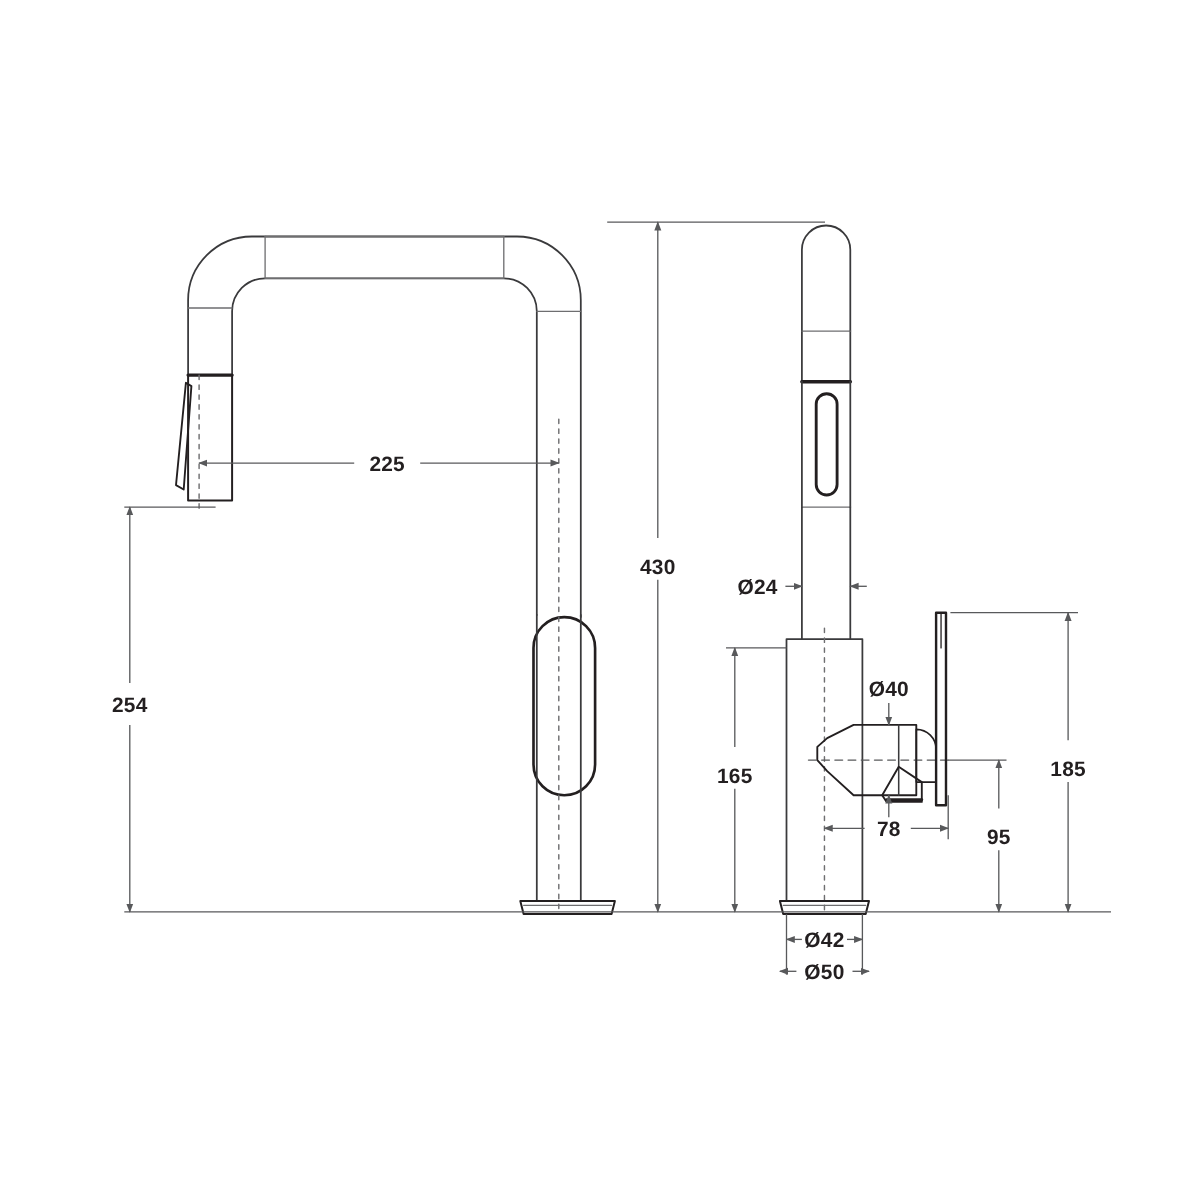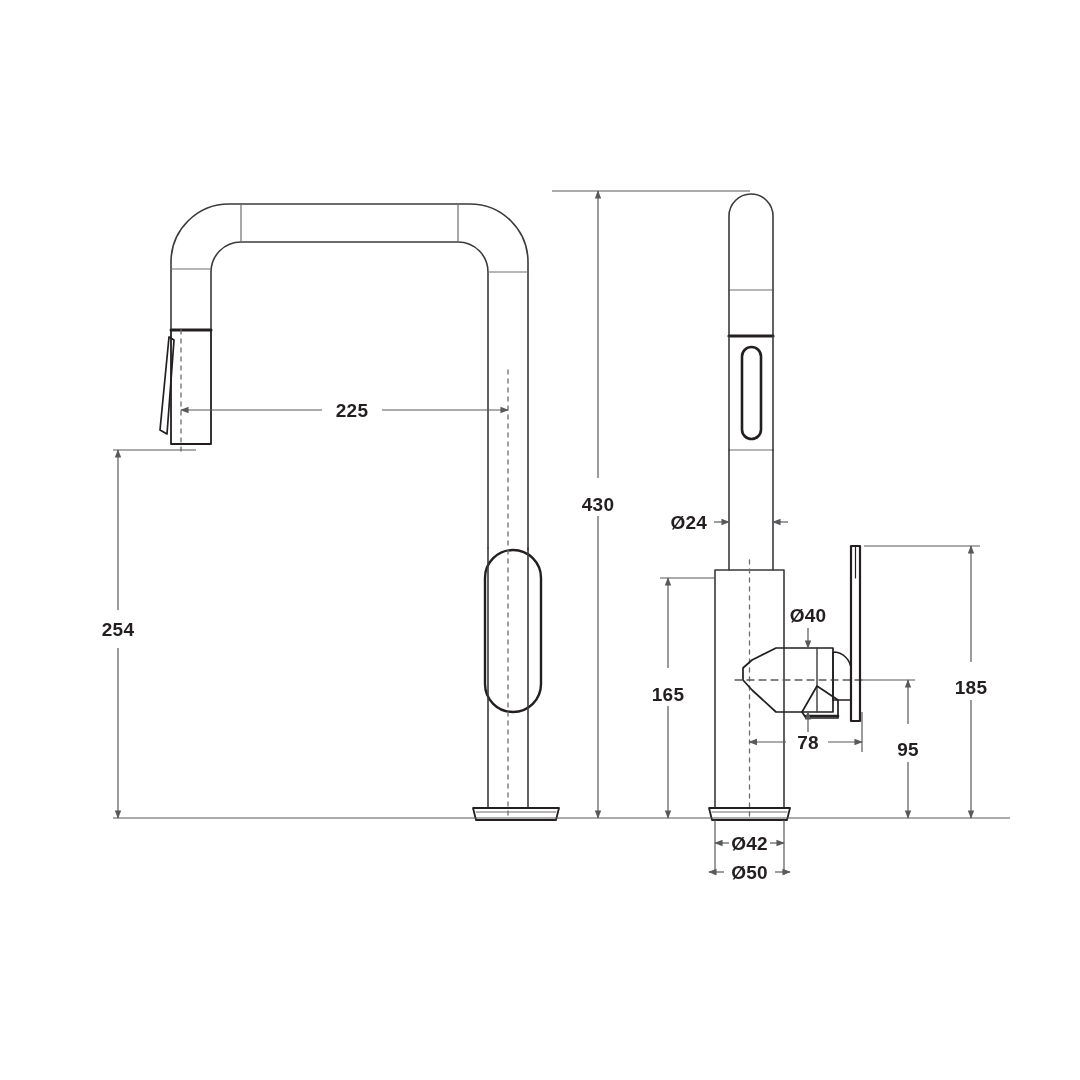--- a/index.html
+++ b/index.html
@@ -1,21 +1,21 @@
 <!DOCTYPE html>
 <html><head>
 <meta charset="utf-8">
 <style>
   html,body{margin:0;padding:0;background:#ffffff;}
   body{
     width:1080px;height:1080px;overflow:hidden;
     font-family:"Liberation Sans", sans-serif;
     color:#231f20;
   }
-  #stage{position:relative;width:1080px;height:963px;background:#ffffff;}
+  #stage{position:relative;width:1080px;height:963px;background:#ffffff;margin-top:11px;}
   svg{display:block;}
   .dimtext{
     font-family:"Liberation Sans", sans-serif;
     font-size:19px;
     fill:#231f20;
     font-weight:600;
     letter-spacing:0.2px;
   }
 </style>
 </head>

